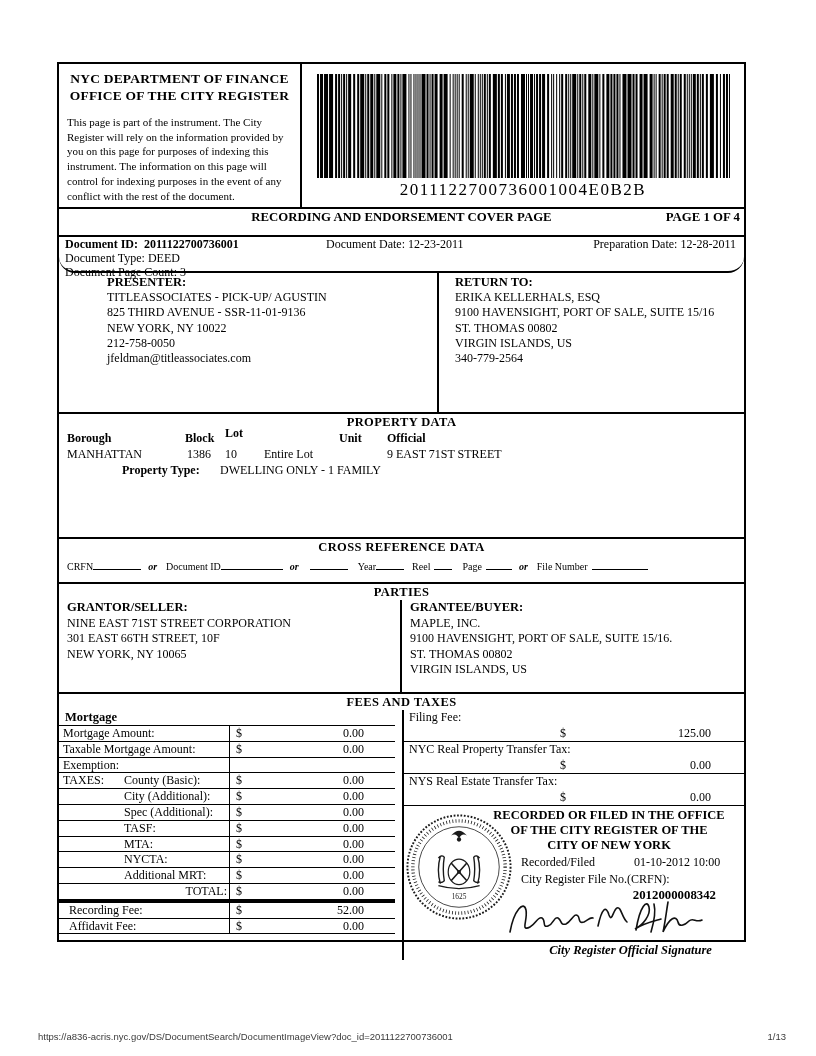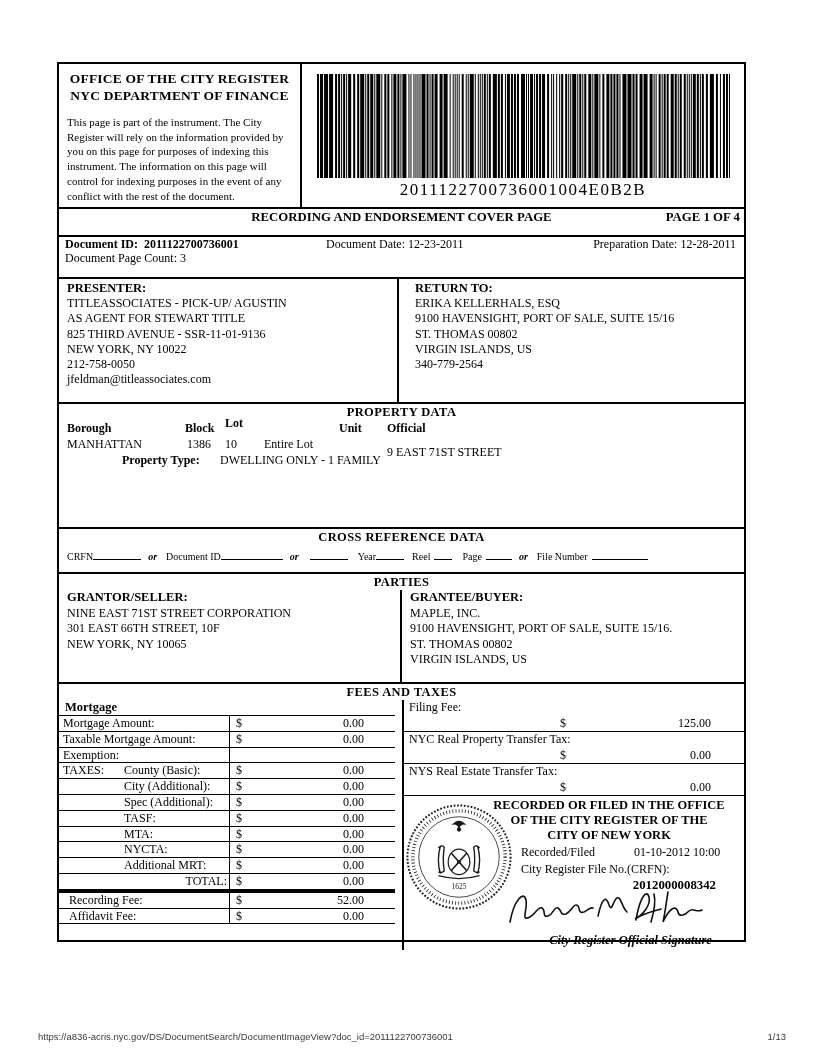--- a/index.html
+++ b/index.html
@@ -21,28 +21,28 @@
   .top-right { flex:1; position:relative; }
   .barcode { position:absolute; left:15px; right:10px; top:10px; height:104px; }
   .barcode-num { position:absolute; top:116px; left:0; width:100%; text-align:center; font-size:17px; letter-spacing:1.5px; }
 
   
   .sec-titlebar { height:28px; border-bottom:2px solid #000; position:relative; font-weight:bold; font-size:12.8px; line-height:16px; }
   .tb-title { position:absolute; left:0; width:100%; text-align:center; }
   .tb-page { position:absolute; right:4px; top:0; }
 
   
-  .sec-docinfo { height:42px; border-bottom:2px solid #000; padding:1px 6px 0 6px; font-size:12px; line-height:13.5px; }
+  .sec-docinfo { height:36px; border-bottom:2px solid #000; padding:1px 6px 0 6px; font-size:12px; line-height:13.5px;border-radius:16px; }
   .di-line1 { position:relative; height:14px; white-space:nowrap; }
   .di-id { font-weight:bold; }
   .di-date { position:absolute; left:261px; top:0; }
   .di-prep { position:absolute; right:2px; top:0; }
 
   
-  .sec-presenter { height:125px; border-bottom:2px solid #000; display:flex; }
+  .sec-presenter { height:141px; border-bottom:2px solid #000; display:flex;padding-left:40px; }
   .p-col { padding:2px 8px 0 8px; font-size:12px; line-height:15.2px; white-space:nowrap; }
   .p-col.left { width:340px; border-right:2px solid #000; }
   .p-col.right { flex:1;margin-left:8px; }
   .col-heading { font-weight:bold; font-size:12.5px; }
 
   
   .sec-property { height:125px; border-bottom:2px solid #000; position:relative; }
   .sec-heading { text-align:center; font-weight:bold; font-size:12.5px; line-height:16px; letter-spacing:.4px; }
   .pd { position:absolute; font-size:12px; white-space:nowrap; }
   .pd.b { font-weight:bold; }
@@ -101,22 +101,22 @@
 </style>
 </head>
 <body>
 
 <div class="page">
   <div class="doc">
 
     <div class="sec-top">
       <div class="top-left">
         <div class="agency">
+          <div>NYC DEPARTMENT OF FINANCE</div>
           <div>OFFICE OF THE CITY REGISTER</div>
-          <div>NYC DEPARTMENT OF FINANCE</div>
         </div>
         <p class="notice">This page is part of the instrument. The City Register will rely on the information provided by you on this page for purposes of indexing this instrument. The information on this page will control for indexing purposes in the event of any conflict with the rest of the document.</p>
       </div>
       <div class="top-right">
         <div class="barcode"><svg width="100%" height="100%" viewBox="0 0 415 100" preserveAspectRatio="none">
               <rect x="0" y="0" width="2" height="100" fill="#000"></rect>
               <rect x="3" y="0" width="3" height="100" fill="#000"></rect>
               <rect x="7" y="0" width="4" height="100" fill="#000"></rect>
               <rect x="12" y="0" width="4" height="100" fill="#000"></rect>
               <rect x="18" y="0" width="2" height="100" fill="#000"></rect>
@@ -257,29 +257,29 @@
         <span class="di-id">
           <span>Document  ID:</span>&nbsp;&nbsp;<span>2011122700736001</span>
         </span>
         <span class="di-date">
           <span>Document Date:</span> <span>12-23-2011</span>
         </span>
         <span class="di-prep">
           <span>Preparation Date:</span> <span>12-28-2011</span>
         </span>
       </div>
+      <div>Document Type: DEED</div>
       <div>Document Page Count: 3</div>
     </div>
 
     <div class="sec-presenter">
       <div class="p-col left">
         <div class="col-heading">PRESENTER:</div>
         <div>
             <div>TITLEASSOCIATES - PICK-UP/ AGUSTIN</div>
-            <div>AS AGENT FOR STEWART TITLE</div>
             <div>825 THIRD AVENUE - SSR-11-01-9136</div>
             <div>NEW YORK, NY  10022</div>
             <div>212-758-0050</div>
             <div>jfeldman@titleassociates.com</div>
           </div>
       </div>
       <div class="p-col right">
         <div class="col-heading">RETURN TO:</div>
         <div>
             <div>ERIKA KELLERHALS, ESQ</div>
@@ -295,21 +295,21 @@
       <div class="sec-heading">PROPERTY DATA</div>
       <span class="pd b" style="left:8px; top:17px;">Borough</span>
       <span class="pd b" style="left:126px; top:17px;">Block</span>
       <span class="pd b" style="left:166px; top:12px;">Lot</span>
       <span class="pd b" style="left:280px; top:17px;">Unit</span>
       <span class="pd b" style="left:328px; top:17px;">Official</span>
       <span class="pd" style="left:8px; top:33px;">MANHATTAN</span>
       <span class="pd" style="left:128px; top:33px;">1386</span>
       <span class="pd" style="left:166px; top:33px;">10</span>
       <span class="pd" style="left:205px; top:33px;">Entire Lot</span>
-      <span class="pd" style="left:328px; top:33px;margin-top:8px;">9 EAST 71ST  STREET</span>
+      <span class="pd" style="left:328px; top:33px;">9 EAST 71ST  STREET</span>
       <span class="pd b" style="left:63px; top:49px;">Property Type:</span>
       <span class="pd" style="left:161px; top:49px;">DWELLING ONLY - 1 FAMILY</span>
     </div>
 
     <div class="sec-crossref">
       <div class="sec-heading">CROSS REFERENCE DATA</div>
       <div class="cr-line">
         <span>CRFN</span><span class="blank b1"></span><span class="or">or</span><span class="cr-lab">Document ID</span><span class="blank b2"></span><span class="or">or</span><span class="blank b3"></span><span class="cr-lab" style="margin-left:10px;">Year</span><span class="blank b4"></span><span class="cr-lab" style="margin-left:8px;">Reel</span><span class="blank b5"></span><span class="cr-lab" style="margin-left:10px;">Page</span><span class="blank b6"></span><span class="or">or</span><span class="cr-lab">File Number</span><span class="blank b7"></span>
       </div>
     </div>

